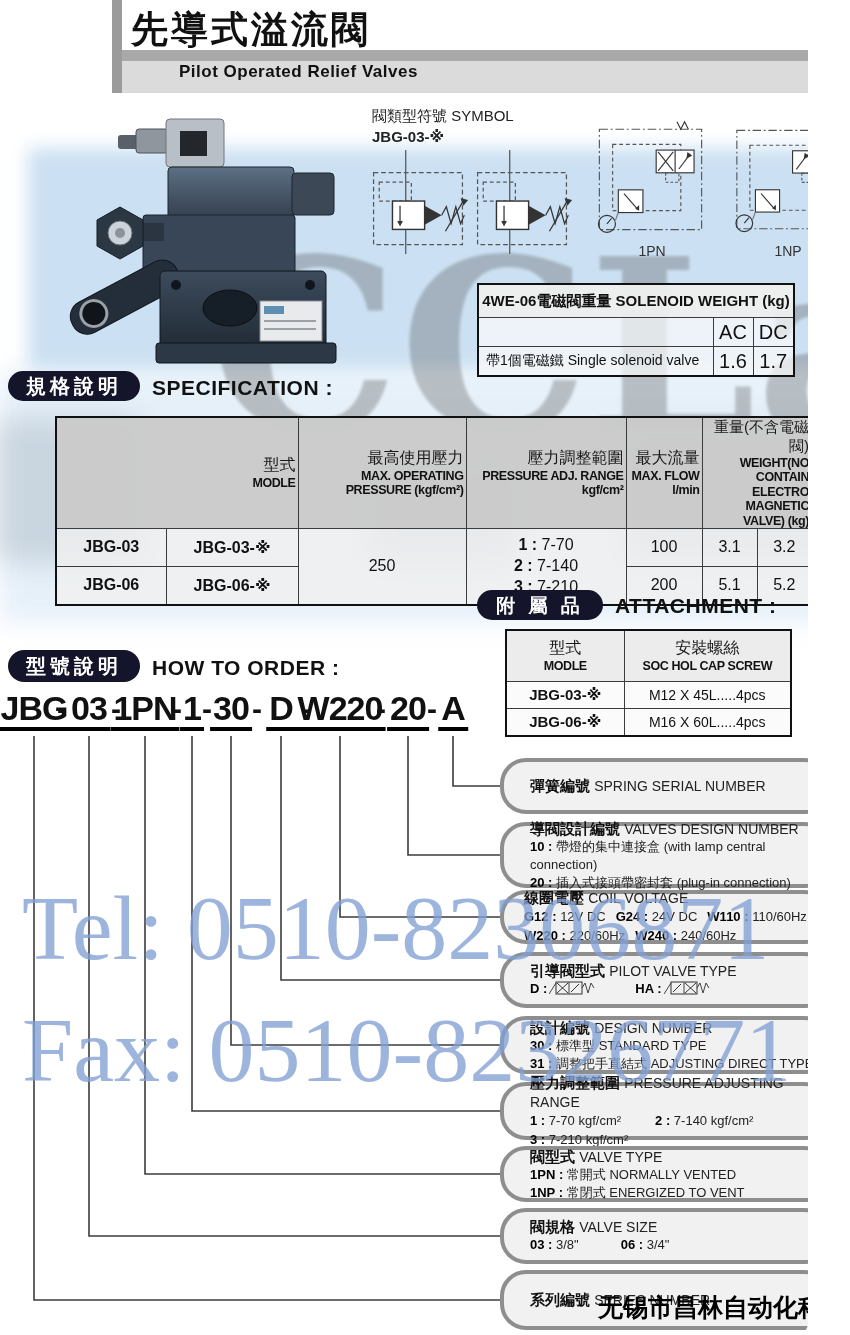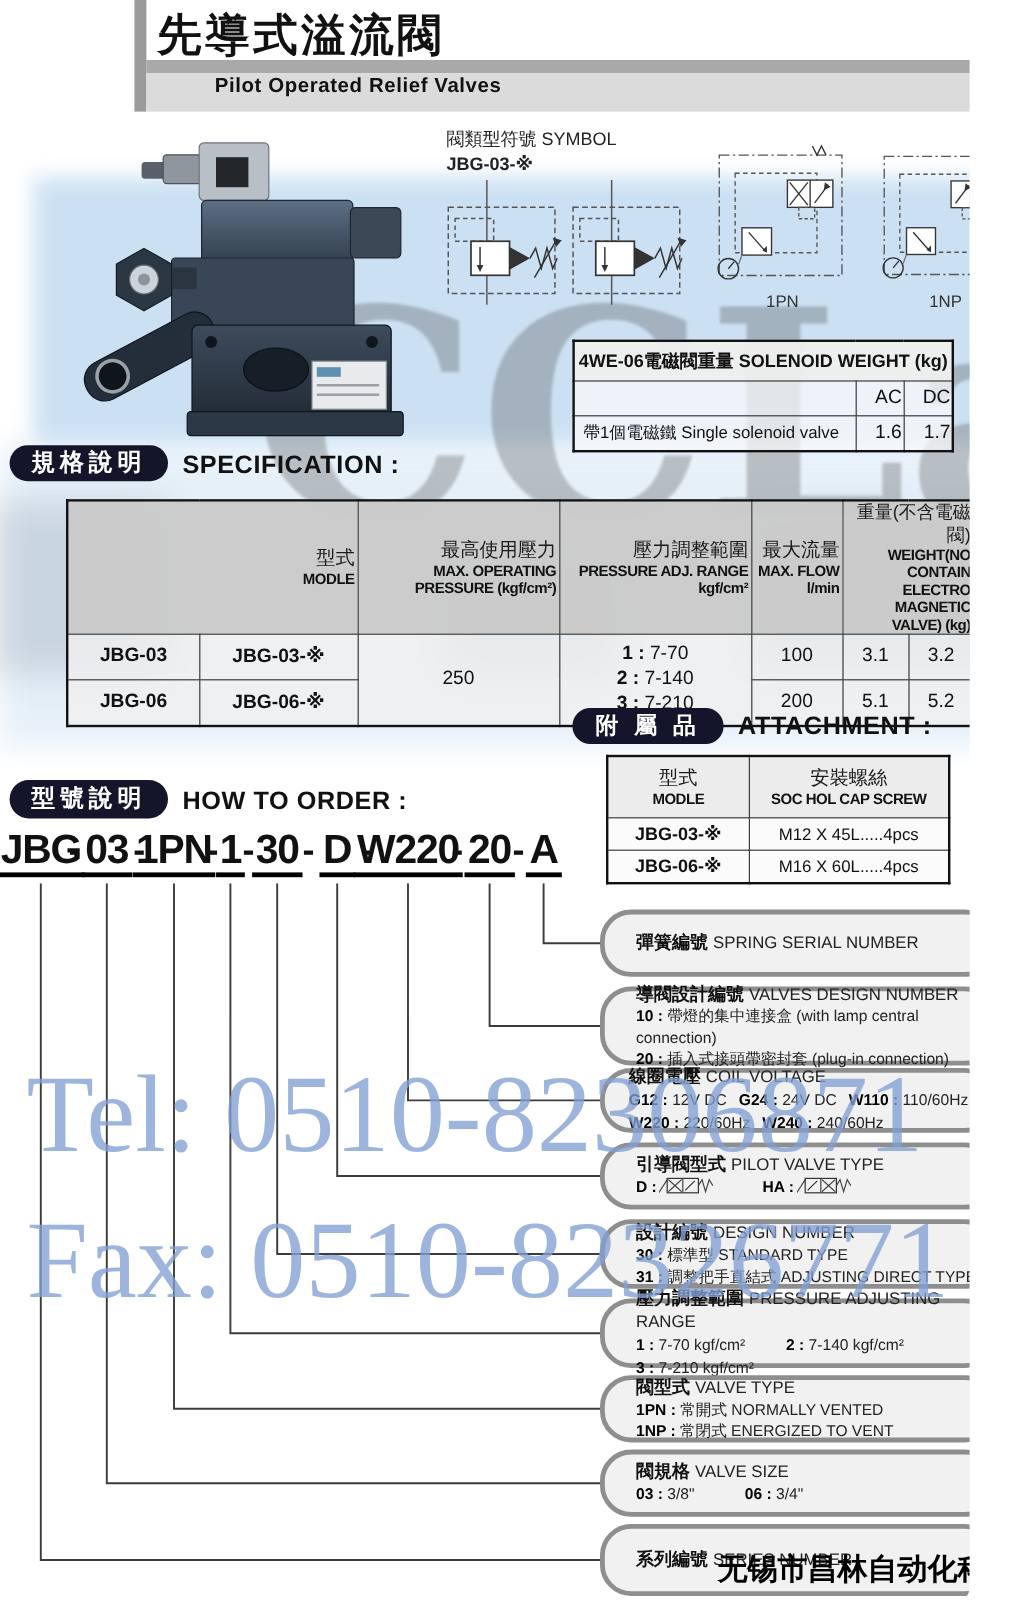--- a/index.html
+++ b/index.html
@@ -41,21 +41,21 @@
   .pill-spec{left:8px;top:371px;width:132px;height:30px;font-size:20px;line-height:31px;}
   .pill-att{left:477px;top:590px;width:126px;height:30px;font-size:19px;line-height:31px;}
   .pill-order{left:8px;top:650px;width:132px;height:32px;font-size:20px;line-height:33px;}
   .sec-head{position:absolute;font-size:21px;font-weight:bold;z-index:3;letter-spacing:.5px;}
 
   
   table{border-collapse:collapse;z-index:2;position:absolute;table-layout:fixed;}
   td,th{border:1px solid #3b3b3b;overflow:hidden;}
   .t-sol{left:477px;top:283px;width:316px;background:rgba(250,250,250,.72);border:2px solid #111;}
   .t-sol th.ttl{height:30px;font-size:15px;font-weight:bold;background:rgba(236,236,236,.85);}
-  .t-sol td{text-align:right;font-size:16px;height:26px;}
+  .t-sol td{text-align:center;font-size:20px;height:26px;}
   .t-sol td.lab{text-align:left;padding-left:7px;font-size:14px;}
   .t-spec{left:55px;top:416px;width:756px;border:2px solid #111;background:rgba(240,240,240,.8);}
   .t-spec th{background:rgba(198,198,198,.85);height:72px;font-weight:normal;padding:0 2px;text-align:right;}
   .t-spec td{text-align:center;height:35px;font-size:16px;}
   .h-zh{display:block;font-size:16px;color:#1a1a1a;}
   .h-en{display:block;font-size:12.5px;font-weight:bold;color:#111;letter-spacing:-0.4px;line-height:1.15;}
   .t-spec td.model{font-weight:bold;}
   .big{font-size:18px;}
   .ranges{line-height:1.3;font-size:14px;}
   .ranges b{font-weight:bold;}

